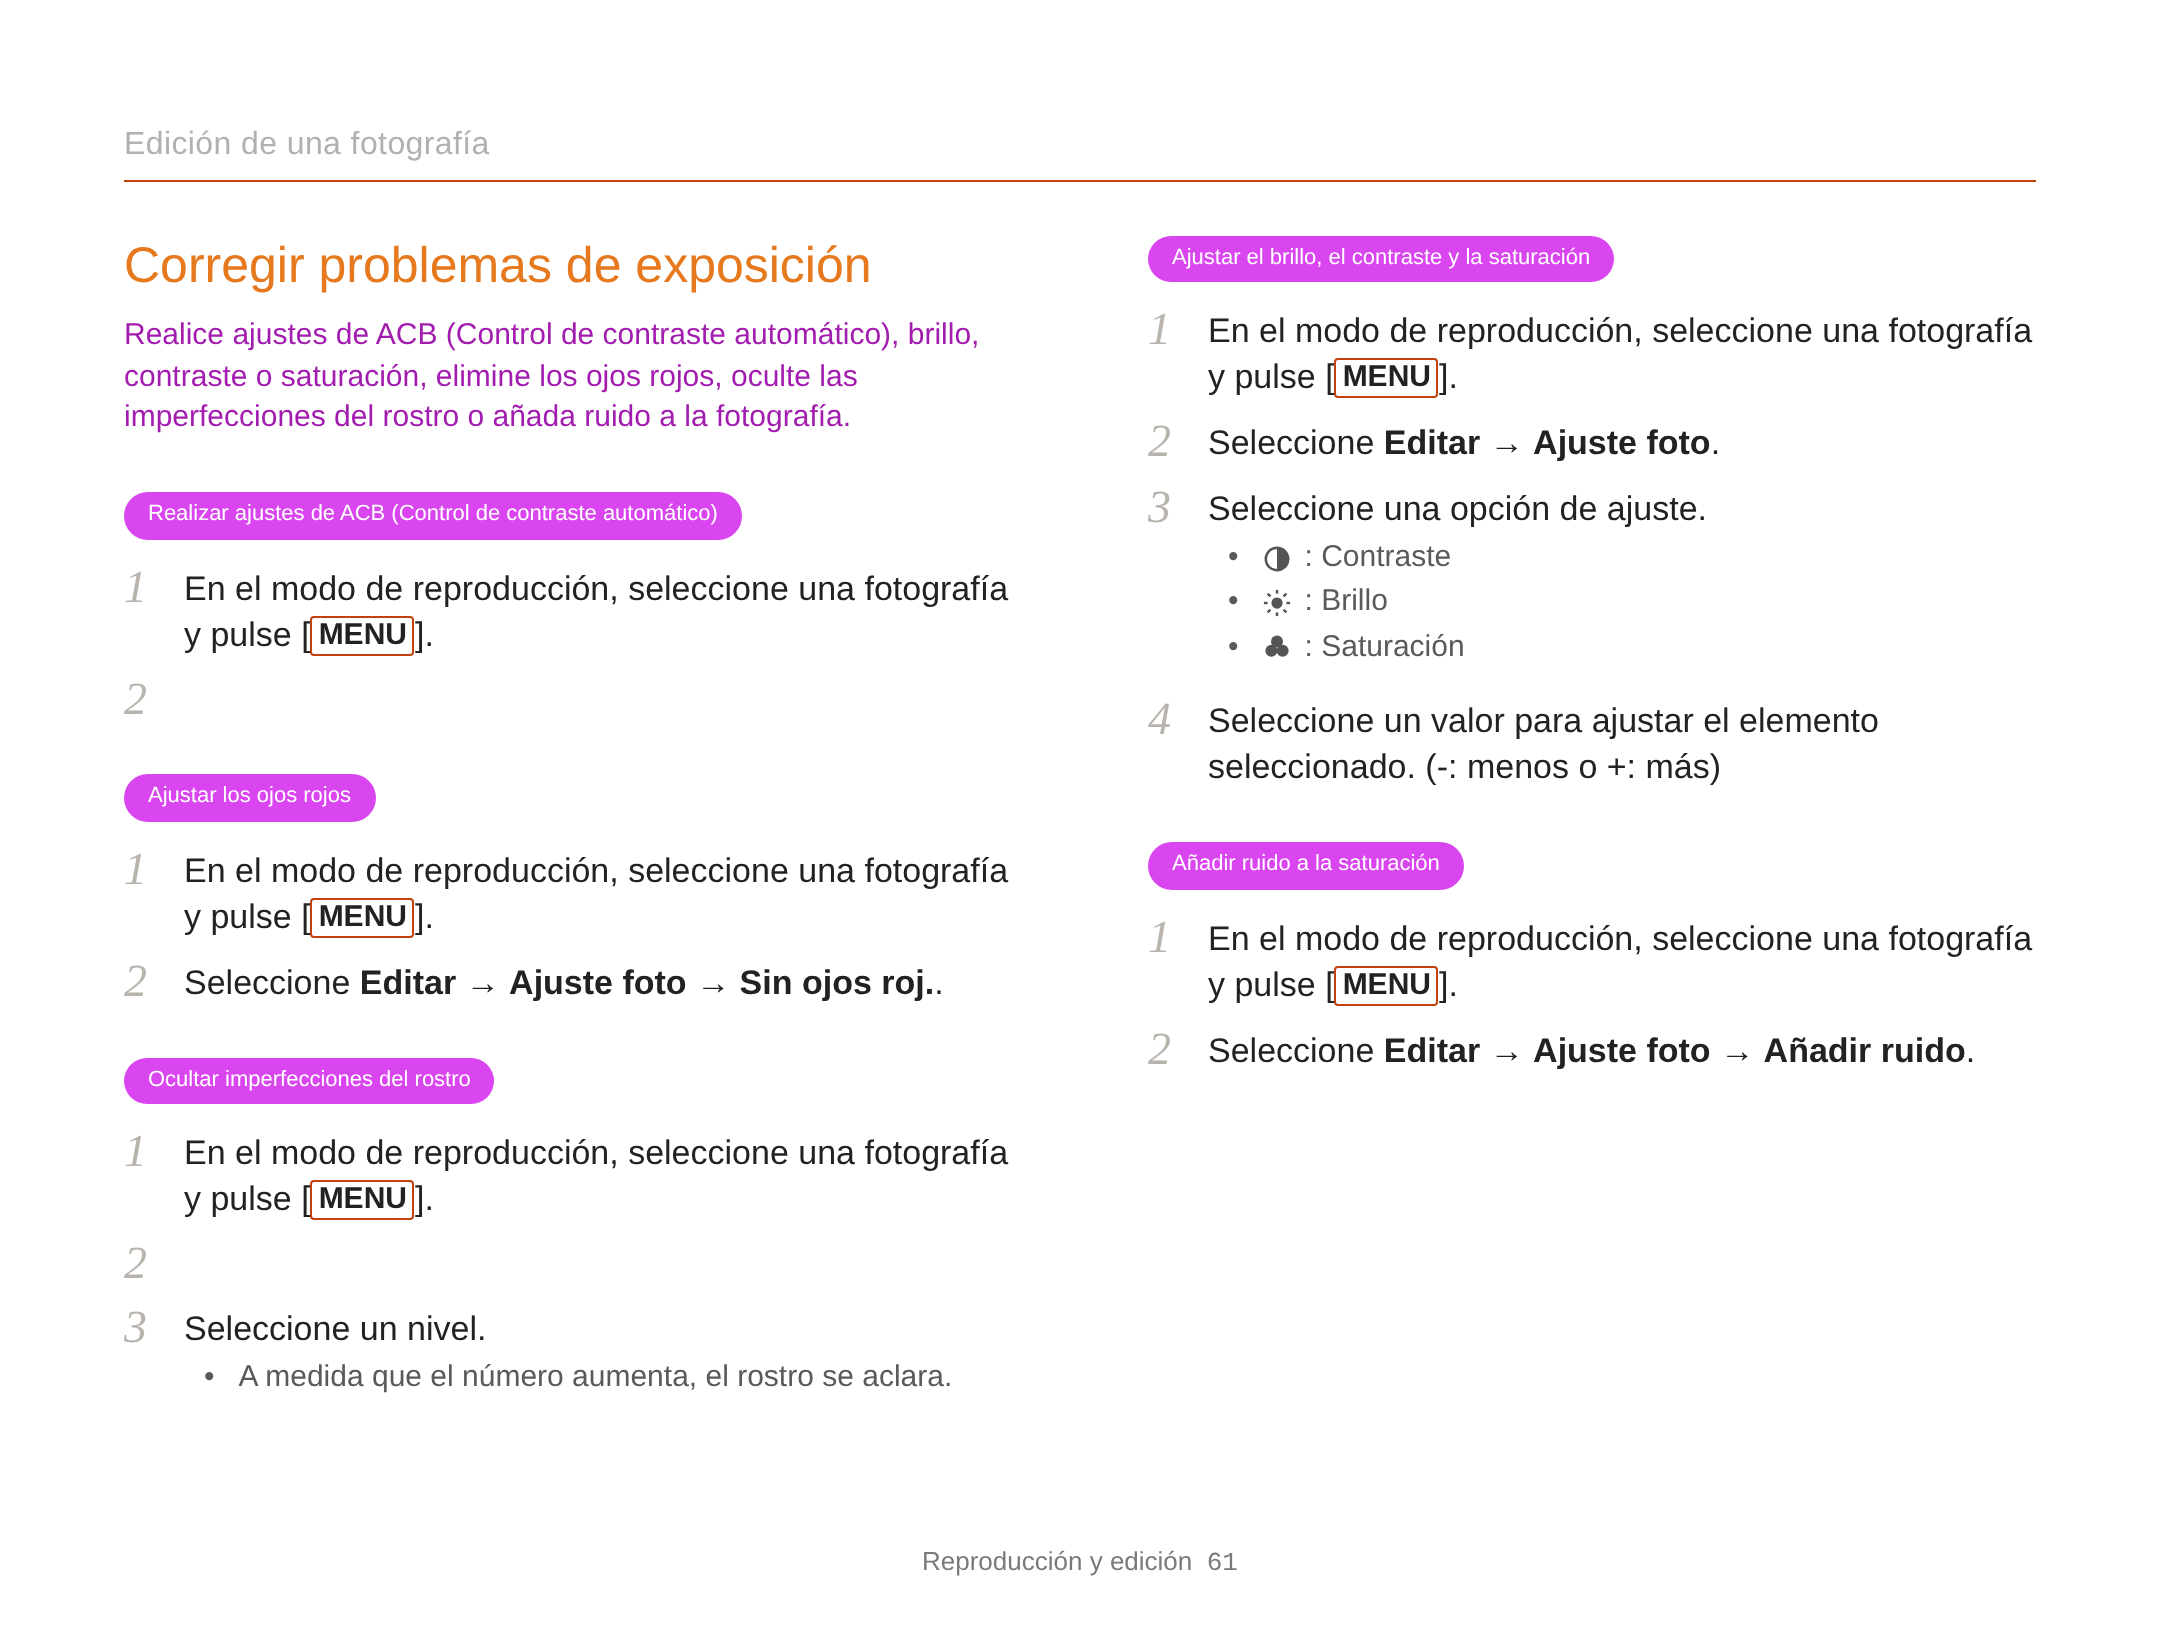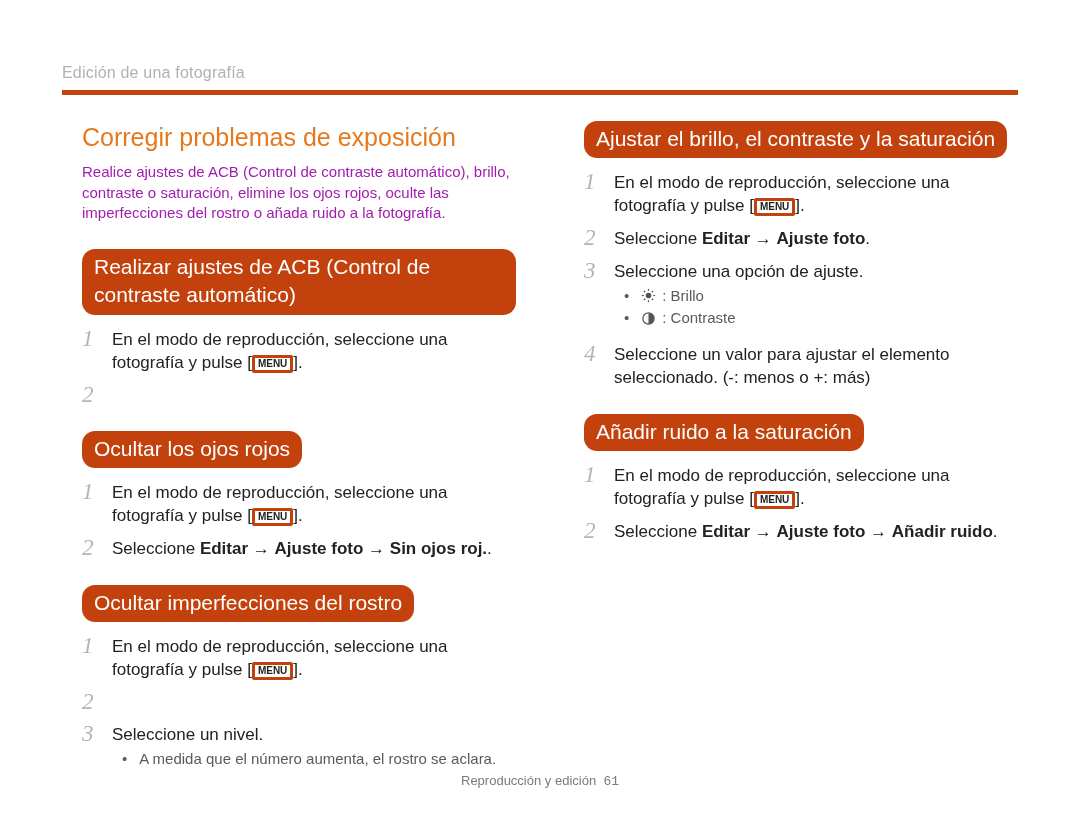--- a/index.html
+++ b/index.html
@@ -11,48 +11,47 @@
     line-height: 1.35;
     padding: 62px 62px 0 62px;
     position: relative;
   }
   .header-line {
     font-size: 16px;
     color: #b3b0ae;
     font-weight: 400;
     letter-spacing: 0.2px;
     padding-bottom: 6px;
-    border-bottom: 5px solid #c2410c;
+    border-bottom: 1px solid #c2410c;
     margin-bottom: 26px;
   }
   .columns {
     display: flex;
     gap: 68px;
-    margin-left: 20px;
   }
   .col {
     flex: 1 1 0;
     min-width: 0;
   }
   .section-title {
     color: #e6791d;
     font-size: 25px;
     font-weight: 400;
     margin-bottom: 8px;
   }
   .intro {
     font-size: 15px;
     color: #a21caf;
     margin-bottom: 26px;
   }
   .pill {
     display: inline-block;
-    background: #c2410c;
+    background: #d946ef;
     color: #fff;
-    font-size: 21px;
+    font-size: 11px;
     padding: 4px 12px 5px 12px;
     border-radius: 13px;
     margin-bottom: 12px;
   }
   .steps {
     margin-bottom: 24px;
   }
   .step {
     display: flex;
     align-items: flex-start;
@@ -70,24 +69,24 @@
   }
   .step-body {
     font-size: 17px;
     color: #222;
     padding-top: 2px;
   }
   .step-body .bold { font-weight: 700; }
   .menu-box {
     display: inline-block;
     font-weight: 700;
-    border: 3px solid #c2410c;
+    border: 1px solid #c2410c;
     border-radius: 2px;
     padding: 0 3px;
-    font-size: 10px;
+    font-size: 15px;
     line-height: 1.2;
     vertical-align: 1px;
   }
   .bullets {
     margin: 2px 0 6px 10px;
     font-size: 15px;
     color: #5a5a5a;
   }
   .bullets .b {
     display: flex;
@@ -139,21 +138,21 @@
         <div class="step-body">
           <span>En el modo de reproducción, seleccione una fotografía y pulse [</span><span class="menu-box">MENU</span><span>].</span>
         </div>
       </div>
       <div class="step">
         <div class="step-num">2</div>
       </div>
     </div>
 
     
-    <div class="pill">Ocultar los ojos rojos</div>
+    <div class="pill">Ajustar los ojos rojos</div>
     <div class="steps">
       <div class="step">
         <div class="step-num">1</div>
         <div class="step-body">
           <span>En el modo de reproducción, seleccione una fotografía y pulse [</span><span class="menu-box">MENU</span><span>].</span>
         </div>
       </div>
       <div class="step">
         <div class="step-num">2</div>
         <div class="step-body">
@@ -211,20 +210,30 @@
           <span>Seleccione </span><span class="bold">Editar</span>
           <span>→</span>
           <span class="bold">Ajuste foto</span><span>.</span>
         </div>
       </div>
       <div class="step">
         <div class="step-num">3</div>
         <div class="step-body">
           <span>Seleccione una opción de ajuste.</span>
           <div class="bullets">
+            <div class="b">
+              <span class="dot"></span>
+              <span class="ico">
+                <svg viewBox="0 0 16 16" width="15" height="15">
+                    <circle cx="8" cy="8" r="6" fill="none" stroke="#555" stroke-width="1.3"></circle>
+                    <path d="M8 2 A6 6 0 0 1 8 14 Z" fill="#555"></path>
+                  </svg>
+              </span>
+              <span>: Contraste</span>
+            </div>
             <div class="b">
               <span class="dot"></span>
               <span class="ico">
                 <svg viewBox="0 0 16 16" width="15" height="15">
                     <circle cx="8" cy="8" r="3" fill="#555"></circle>
                     <g stroke="#555" stroke-width="1.3">
                       <line x1="8" y1="1" x2="8" y2="3"></line>
                       <line x1="8" y1="13" x2="8" y2="15"></line>
                       <line x1="1" y1="8" x2="3" y2="8"></line>
                       <line x1="13" y1="8" x2="15" y2="8"></line>
@@ -234,25 +243,26 @@
                       <line x1="11.5" y1="4.5" x2="13" y2="3"></line>
                     </g>
                   </svg>
               </span>
               <span>: Brillo</span>
             </div>
             <div class="b">
               <span class="dot"></span>
               <span class="ico">
                 <svg viewBox="0 0 16 16" width="15" height="15">
-                    <circle cx="8" cy="8" r="6" fill="none" stroke="#555" stroke-width="1.3"></circle>
-                    <path d="M8 2 A6 6 0 0 1 8 14 Z" fill="#555"></path>
+                    <circle cx="8" cy="5" r="3.2" fill="#555"></circle>
+                    <circle cx="5" cy="10" r="3.2" fill="#555"></circle>
+                    <circle cx="11" cy="10" r="3.2" fill="#555"></circle>
                   </svg>
               </span>
-              <span>: Contraste</span>
+              <span>: Saturación</span>
             </div>
           </div>
         </div>
       </div>
       <div class="step">
         <div class="step-num">4</div>
         <div class="step-body">
           <span>Seleccione un valor para ajustar el elemento seleccionado. (-: menos o +: más)</span>
         </div>
       </div>

